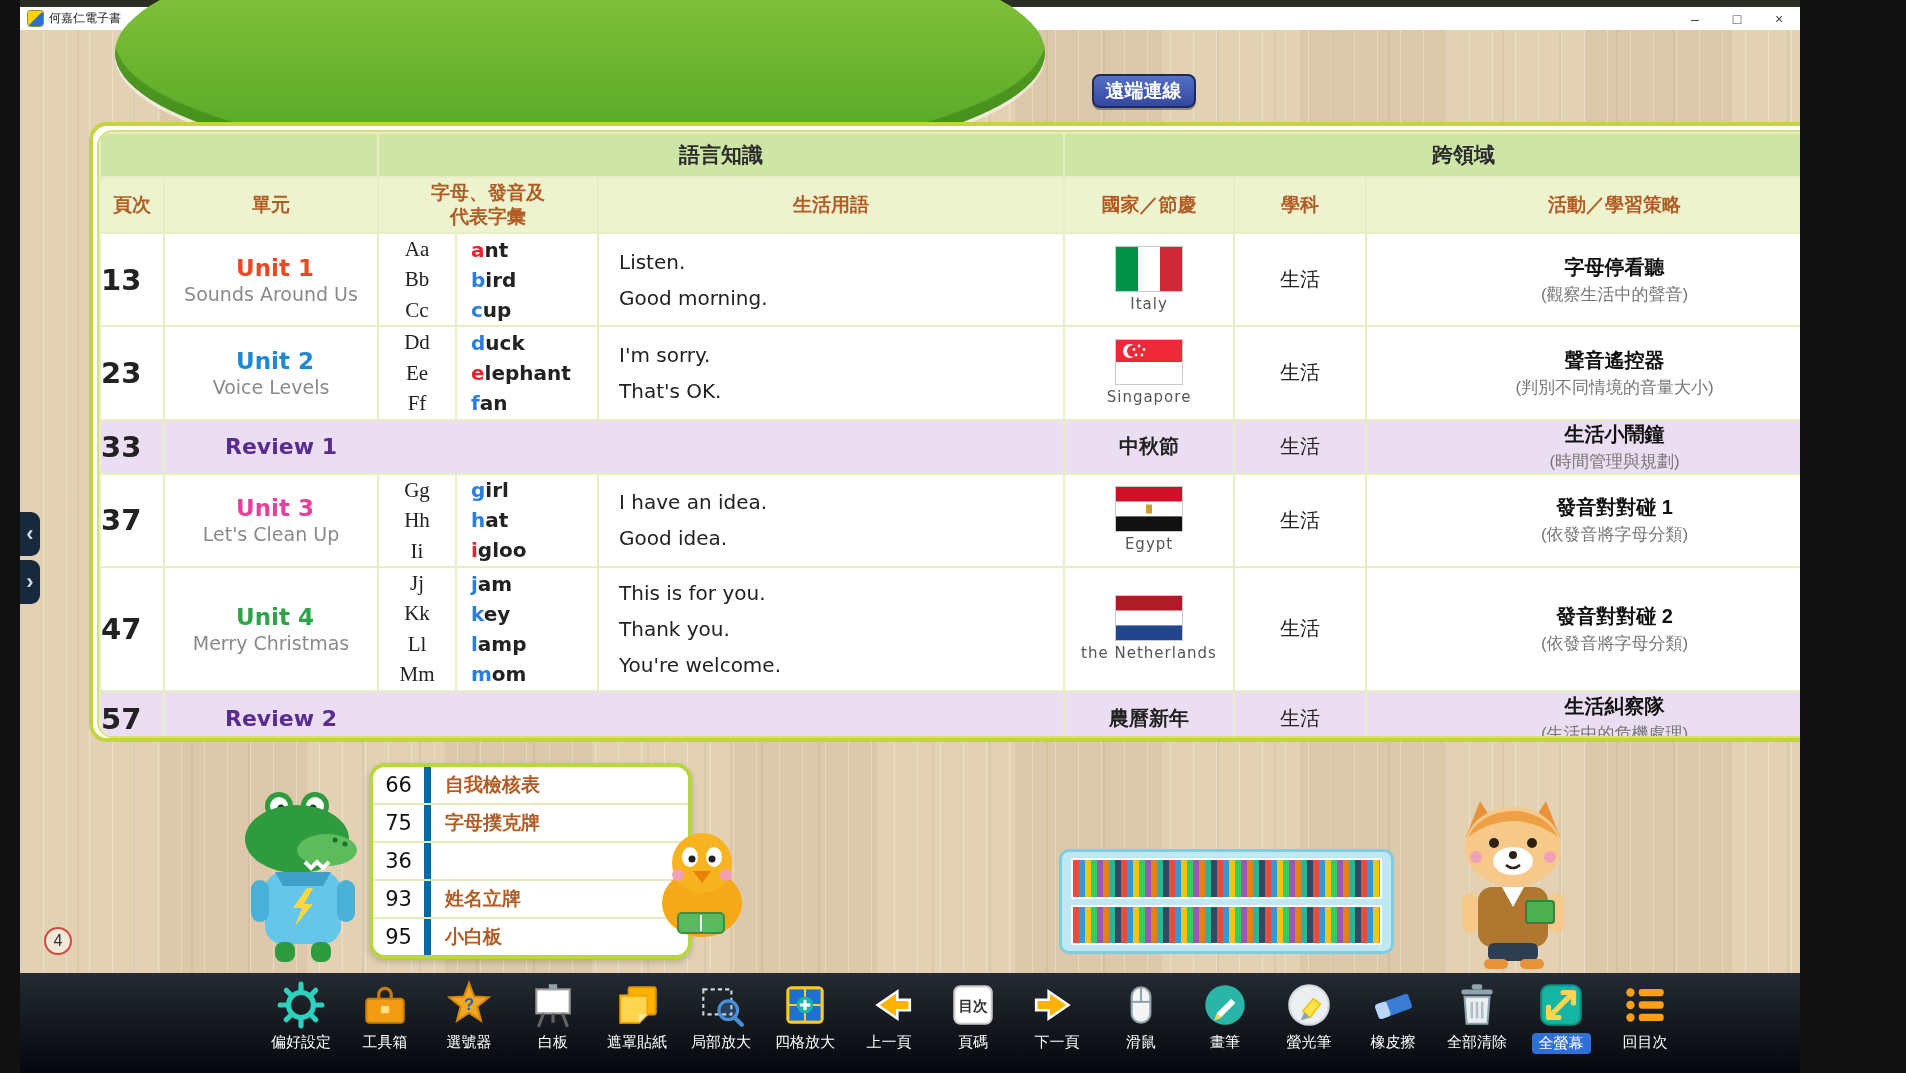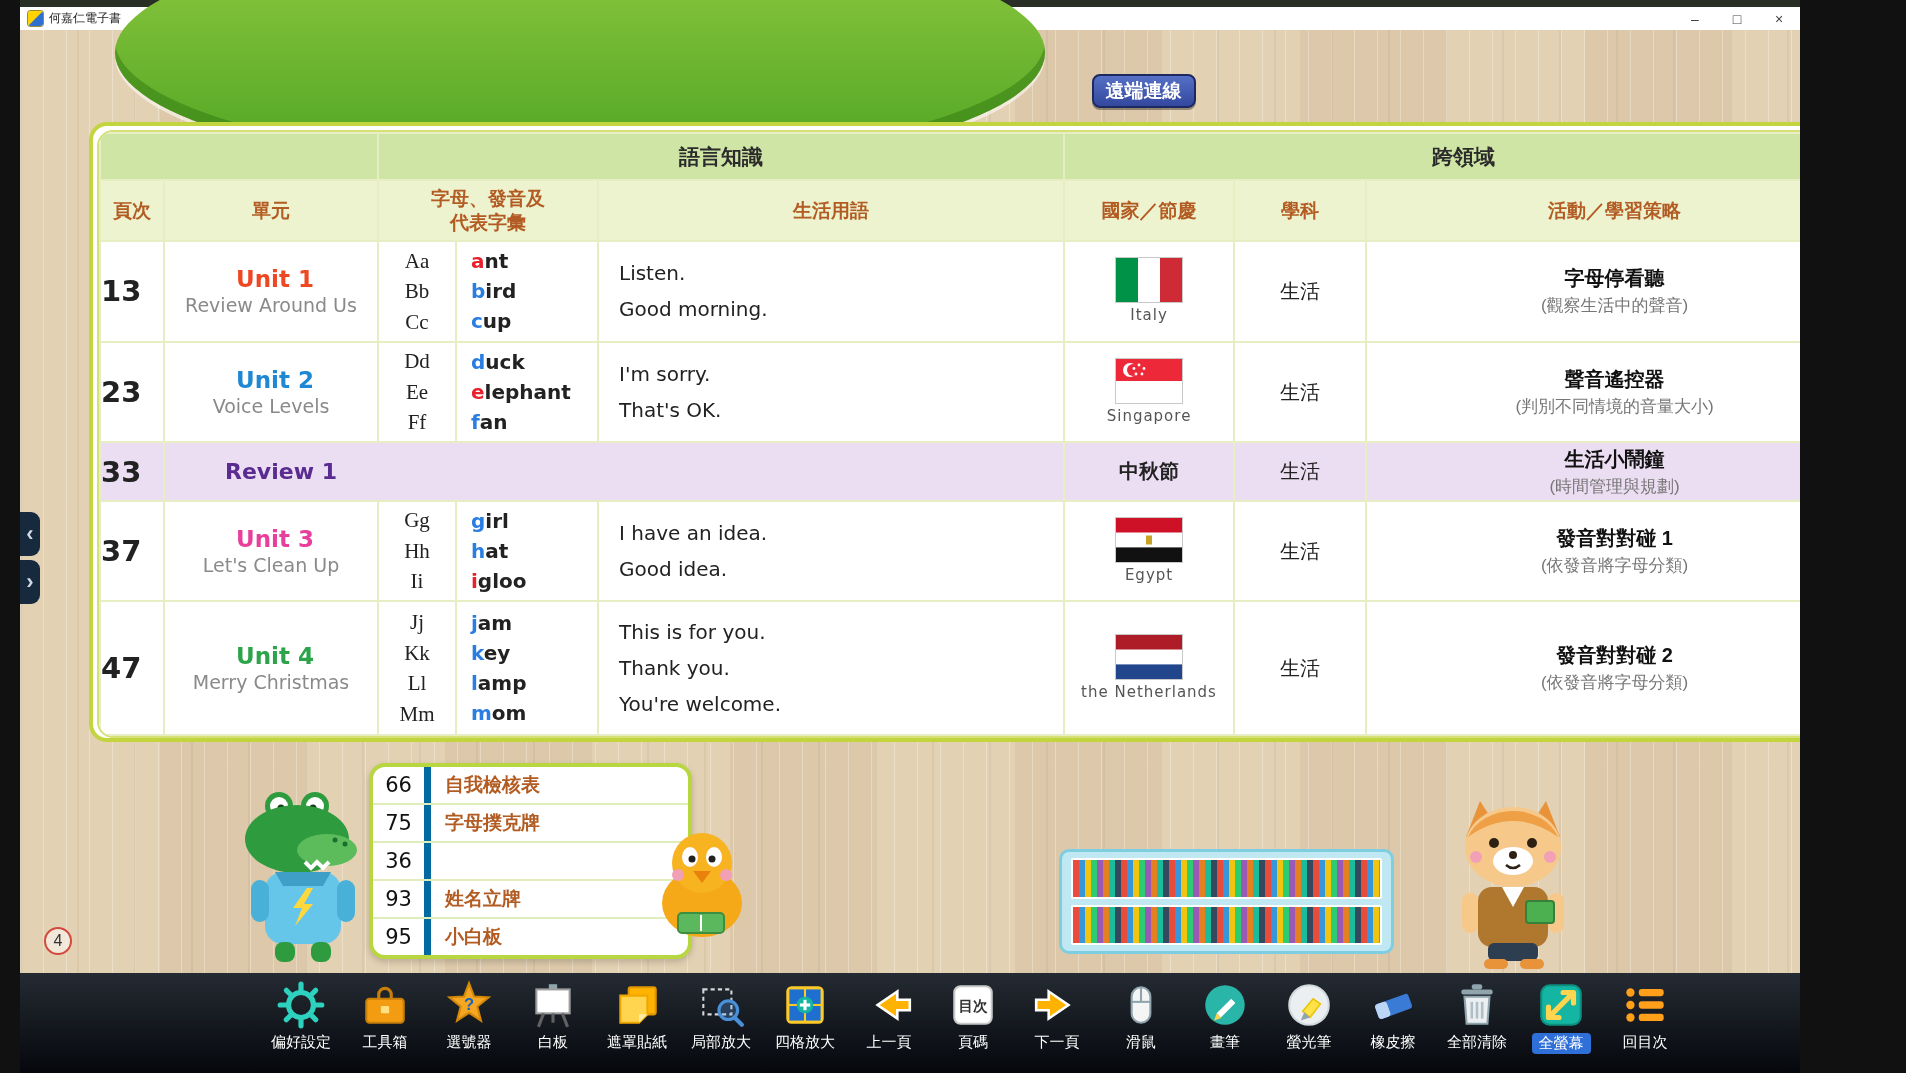--- a/index.html
+++ b/index.html
@@ -188,21 +188,21 @@
           <td>生活用語</td>
           <td>國家／節慶</td>
           <td>學科</td>
           <td>活動／學習策略</td>
         </tr>
 
         <tr style="height:79px">
           <td class="c-page">13</td>
           <td class="c-unit">
             <div class="uname u1">Unit 1</div>
-            <div class="usub">Review Around Us</div>
+            <div class="usub">Sounds Around Us</div>
           </td>
           <td class="c-let">
             <div>Aa</div>
                   <div>Bb</div>
                   <div>Cc</div>
           </td>
           <td class="c-words">
             <div><span class="vh">a</span><span>nt</span></div>
             <div><span class="ch">b</span><span>ird</span></div>
             <div><span class="ch">c</span><span>up</span></div>
@@ -345,20 +345,30 @@
             </svg>
             <div class="cap">the Netherlands</div>
           </td>
           <td class="c-subj">生活</td>
           <td class="c-act">
             <div class="a1">發音對對碰 2</div>
                   <div class="a2">(依發音將字母分類)</div>
           </td>
         </tr>
 
+        <tr class="review" style="height:56px">
+          <td class="c-page">57</td>
+          <td colspan="4" class="c-review">Review 2</td>
+          <td class="c-cty fest">農曆新年</td>
+          <td class="c-subj">生活</td>
+          <td class="c-act">
+            <div class="a1">生活糾察隊</div>
+                  <div class="a2">(生活中的危機處理)</div>
+          </td>
+        </tr>
 
       </tbody>
           </table>
       </div>
     </div>
 
     <div id="appendix">
       <div class="ap-row">
         <div class="ap-num">66</div>
         <div class="ap-label">自我檢核表</div>

